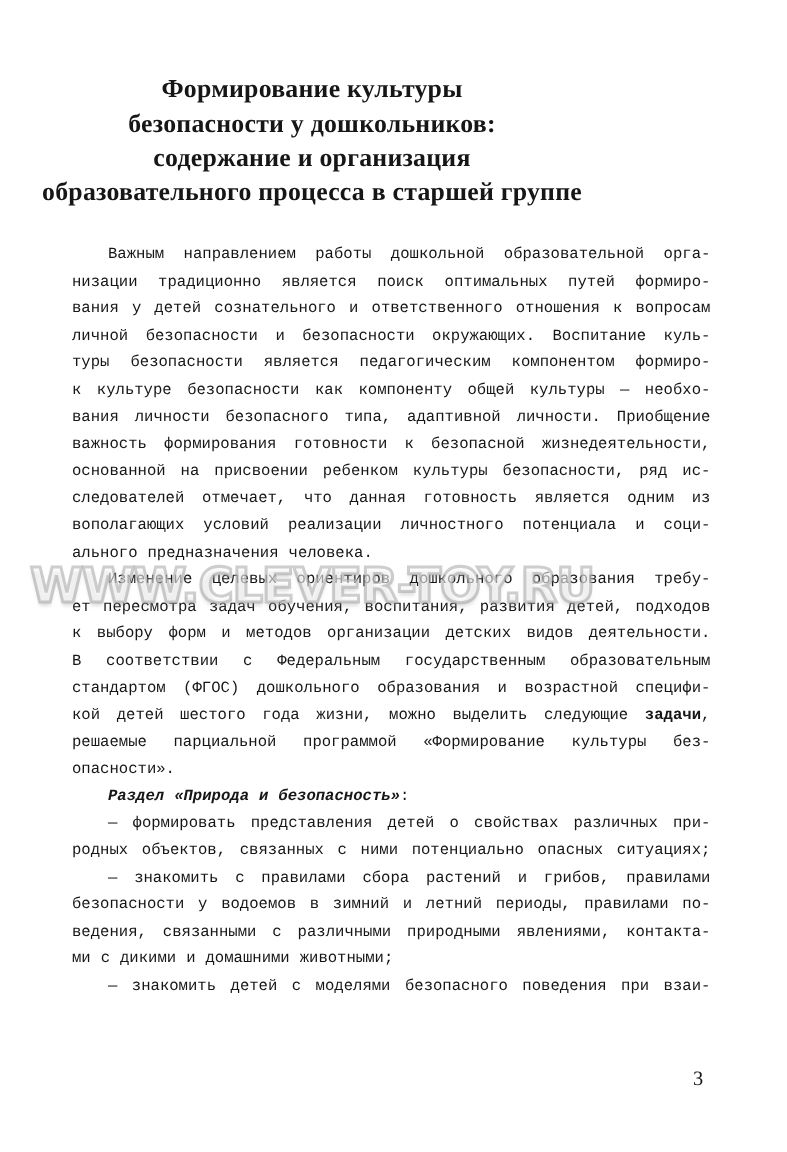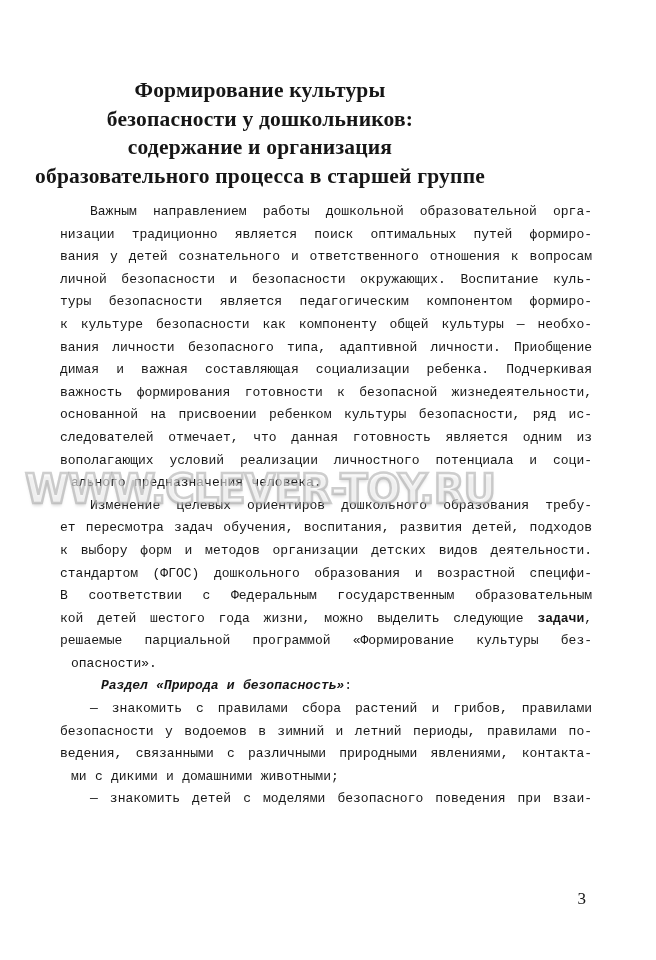--- a/index.html
+++ b/index.html
@@ -15,21 +15,21 @@
     color: #161616;
     overflow: hidden;
   }
   .page {
     position: absolute;
     inset: 0;
     background: #ffffff;
   }
   .title {
     position: absolute;
-    top: 76px;
+    top: 60px;
     left: 0;
     width: 520px;
     text-align: center;
     font-weight: 700;
     font-size: 21.5px;
     line-height: 28.5px;
     white-space: pre-line;
     letter-spacing: 0.2px;
   }
   .content {
@@ -47,21 +47,20 @@
     overflow: hidden;
     word-spacing: 0.5px;
   }
   .line.justify {
     text-align: justify;
     text-align-last: justify;
   }
   .line.left {
     text-align: left;
     text-align-last: left;
-    margin-left: 11px;
   }
   .line.indent { text-indent: 30px; }
   .b  { font-weight: 700; margin-top: 28px; }
   .bi { font-weight: 700; font-style: italic; }
   .watermark {
     position: absolute;
     top: 460px;
     left: 0;
     width: 520px;
     text-align: center;
@@ -96,39 +95,42 @@
 
   <div class="content">
       <div class="para">
         <div class="line justify indent"><span>Важным направлением работы дошкольной образовательной орга-</span></div>
         <div class="line justify"><span>низации традиционно является поиск оптимальных путей формиро-</span></div>
         <div class="line justify"><span>вания у детей сознательного и ответственного отношения к вопросам</span></div>
         <div class="line justify"><span>личной безопасности и безопасности окружающих. Воспитание куль-</span></div>
         <div class="line justify"><span>туры безопасности является педагогическим компонентом формиро-</span></div>
         <div class="line justify"><span>к культуре безопасности как компоненту общей культуры — необхо-</span></div>
         <div class="line justify"><span>вания личности безопасного типа, адаптивной личности. Приобщение</span></div>
-        <div class="line justify"><span>димая и важная составляющая социализации ребенка. Подчеркивая</span></div>
         <div class="line justify"><span>важность формирования готовности к безопасной жизнедеятельности,</span></div>
         <div class="line justify"><span>основанной на присвоении ребенком культуры безопасности, ряд ис-</span></div>
         <div class="line justify"><span>следователей отмечает, что данная готовность является одним из осно-</span></div>
         <div class="line justify"><span>вополагающих условий реализации личностного потенциала и соци-</span></div>
         <div class="line left"><span>ального предназначения человека.</span></div>
       </div>
       <div class="para">
         <div class="line justify indent"><span>Изменение целевых ориентиров дошкольного образования требу-</span></div>
         <div class="line justify"><span>ет пересмотра задач обучения, воспитания, развития детей, подходов</span></div>
         <div class="line justify"><span>к выбору форм и методов организации детских видов деятельности.</span></div>
+        <div class="line justify"><span>В соответствии с Федеральным государственным образовательным</span></div>
         <div class="line justify"><span>стандартом (ФГОС) дошкольного образования и возрастной специфи-</span></div>
-        <div class="line justify"><span>В соответствии с Федеральным государственным образовательным</span></div>
         <div class="line justify"><span>кой детей шестого года жизни, можно выделить следующие </span><span class="b">задачи</span><span>,</span></div>
         <div class="line justify"><span>решаемые парциальной программой «Формирование культуры без-</span></div>
         <div class="line left"><span>опасности».</span></div>
       </div>
       <div class="para">
         <div class="line left indent"><span class="bi">Раздел «Природа и безопасность»</span><span>:</span></div>
+      </div>
+      <div class="para">
+        <div class="line justify indent"><span>— формировать представления детей о свойствах различных при-</span></div>
+        <div class="line justify"><span>родных объектов, связанных с ними потенциально опасных ситуациях;</span></div>
       </div>
       <div class="para">
         <div class="line justify indent"><span>— знакомить с правилами сбора растений и грибов, правилами</span></div>
         <div class="line justify"><span>безопасности у водоемов в зимний и летний периоды, правилами по-</span></div>
         <div class="line justify"><span>ведения, связанными с различными природными явлениями, контакта-</span></div>
         <div class="line left"><span>ми с дикими и домашними животными;</span></div>
       </div>
       <div class="para">
         <div class="line justify indent"><span>— знакомить детей с моделями безопасного поведения при взаи-</span></div>
       </div>

